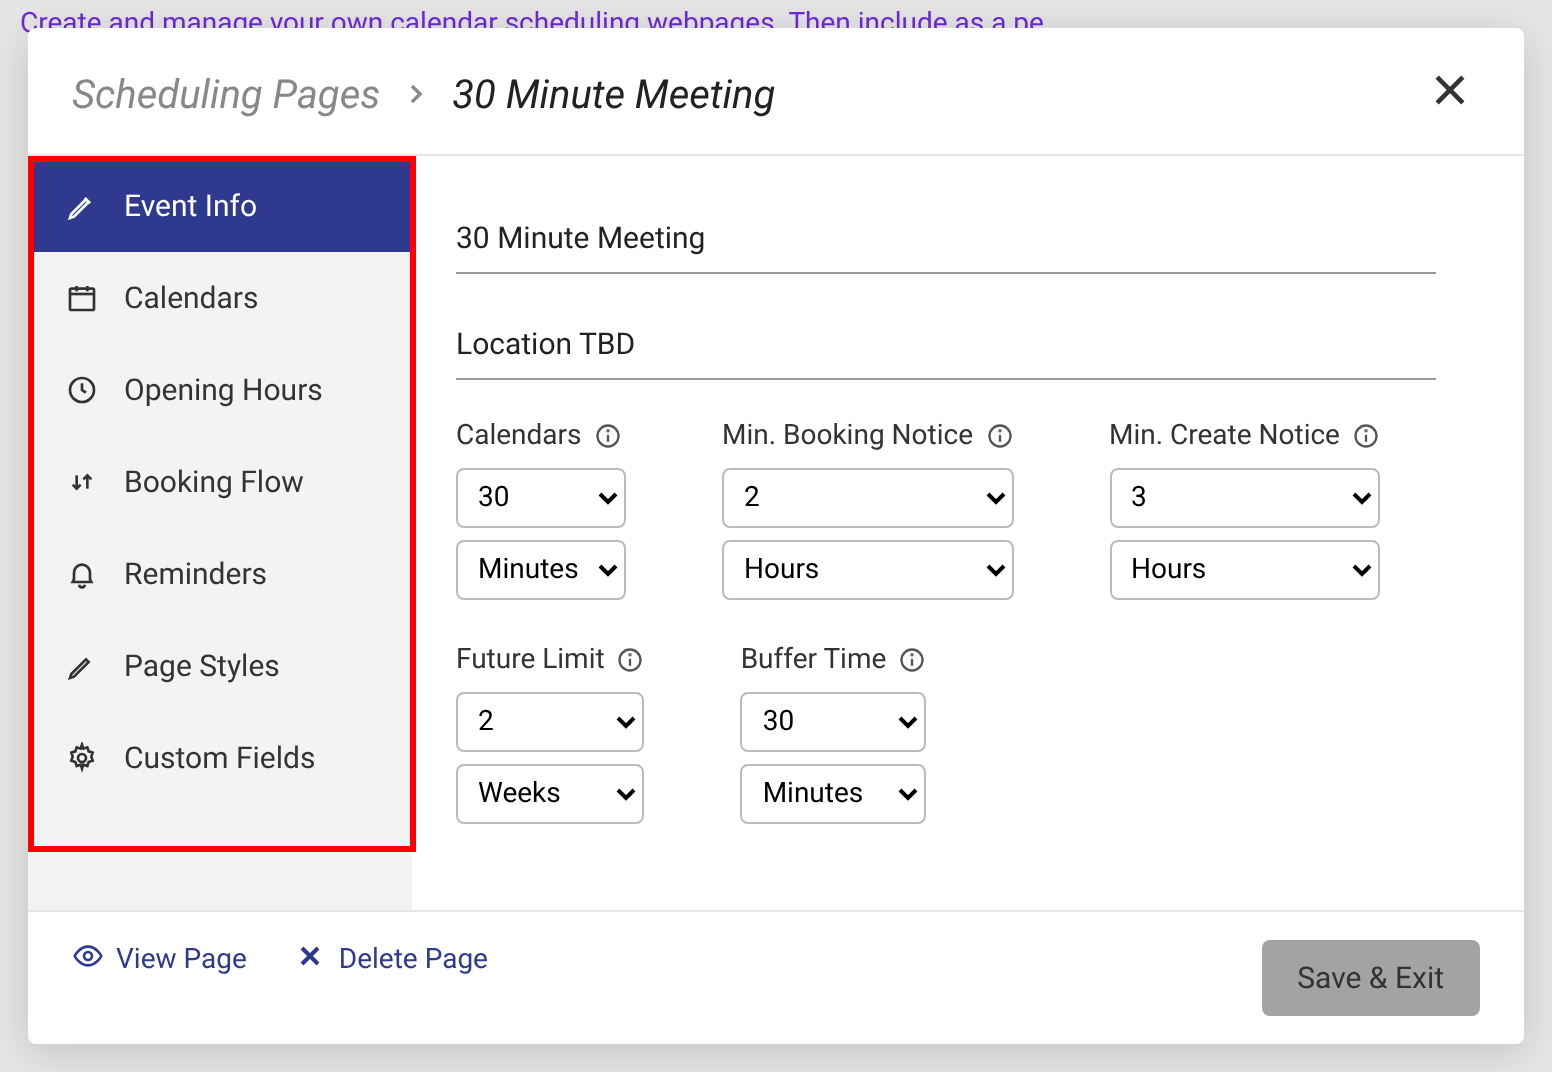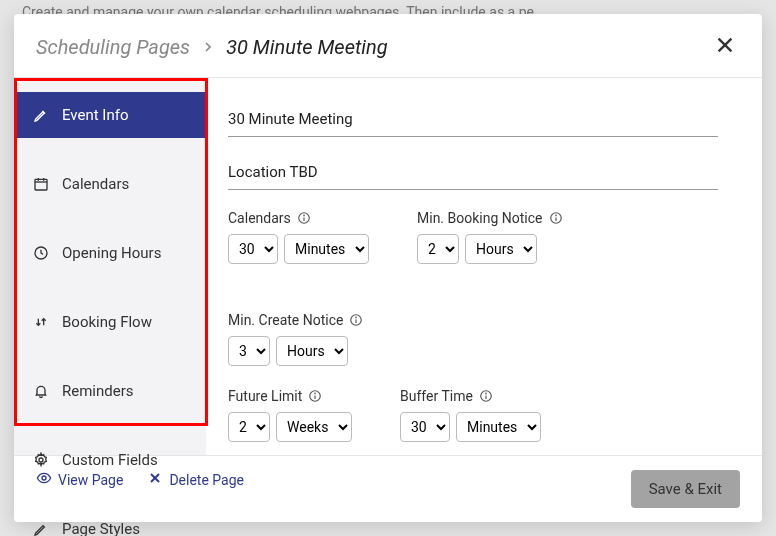--- a/index.html
+++ b/index.html
@@ -7,24 +7,24 @@
     font-family: -apple-system, BlinkMacSystemFont, "Segoe UI", Roboto, sans-serif;
     background: #e5e5e5;
     width: 776px;
     height: 536px;
     position: relative;
     overflow: hidden;
   }
   .backdrop-text {
     position: absolute;
     top: 0;
-    left: 12px;
+    left: 0;
     right: 0;
     padding: 4px 10px;
-    color: #737373;
+    color: #6d28d9;
     font-size: 14px;
     white-space: nowrap;
   }
   .modal {
     position: absolute;
     top: 14px;
     left: 14px;
     right: 14px;
     bottom: 14px;
     background: #fff;
@@ -68,22 +68,21 @@
     flex: 1;
     display: flex;
     min-height: 0;
     position: relative;
   }
   .sidebar {
     width: 192px;
     background: #f3f3f5;
     display: flex;
     flex-direction: column;
-    padding-top: 14px;
-    gap: 23px;
+    padding-top: 2px;
   }
   .sidebar-item {
     display: flex;
     align-items: center;
     padding: 14px 18px 14px 18px;
     gap: 12px;
     color: #333;
     font-size: 15px;
     cursor: pointer;
   }
@@ -145,20 +144,21 @@
     gap: 6px;
   }
   .info-icon {
     display: inline-flex;
     color: #555;
   }
   .info-icon svg { width: 14px; height: 14px; }
   .select-group {
     display: flex;
     gap: 6px;
+    flex-direction: column;
   }
   select {
     border: 1px solid #bbb;
     border-radius: 4px;
     padding: 5px 6px;
     font-size: 14px;
     background: #fff;
     font-family: inherit;
     cursor: pointer;
   }
@@ -267,33 +267,33 @@
           <svg viewBox="0 0 24 24" fill="none" stroke="currentColor" stroke-width="2">
               <path d="M6 16V11a6 6 0 1112 0v5l1 2H5l1-2z"></path>
               <path d="M10 20a2 2 0 004 0"></path>
             </svg>
         </span>
         <span>Reminders</span>
       </div>
       <div class="sidebar-item">
         <span class="icon">
           <svg viewBox="0 0 24 24" fill="none" stroke="currentColor" stroke-width="2">
+              <path d="M3 21l3-1 11-11-2-2L4 18l-1 3z"></path>
+            </svg>
+        </span>
+        <span>Page Styles</span>
+      </div>
+      <div class="sidebar-item">
+        <span class="icon">
+          <svg viewBox="0 0 24 24" fill="none" stroke="currentColor" stroke-width="2">
               <circle cx="12" cy="12" r="3"></circle>
               <path d="M12 2l1 3 3-1 1 3 3 1-1 3 1 3-3 1-1 3-3-1-1 3-1-3-3 1-1-3-3-1 1-3-1-3 3-1 1-3 3 1 1-3z"></path>
             </svg>
         </span>
         <span>Custom Fields</span>
-      </div>
-      <div class="sidebar-item">
-        <span class="icon">
-          <svg viewBox="0 0 24 24" fill="none" stroke="currentColor" stroke-width="2">
-              <path d="M3 21l3-1 11-11-2-2L4 18l-1 3z"></path>
-            </svg>
-        </span>
-        <span>Page Styles</span>
       </div>
     </div>
 
     <div class="highlight-box"></div>
 
     <div class="content">
       <input class="underline-input" value="30 Minute Meeting" style="">
       <input class="underline-input" value="Location TBD" style="">
 
       <div class="form-row">

